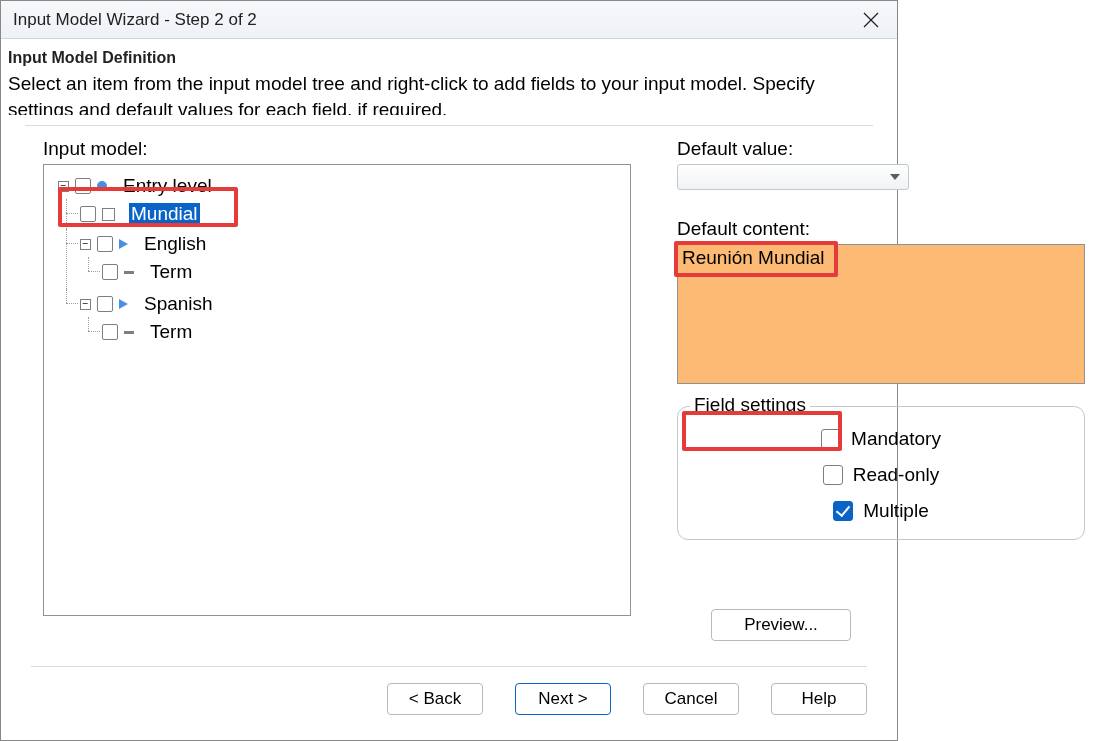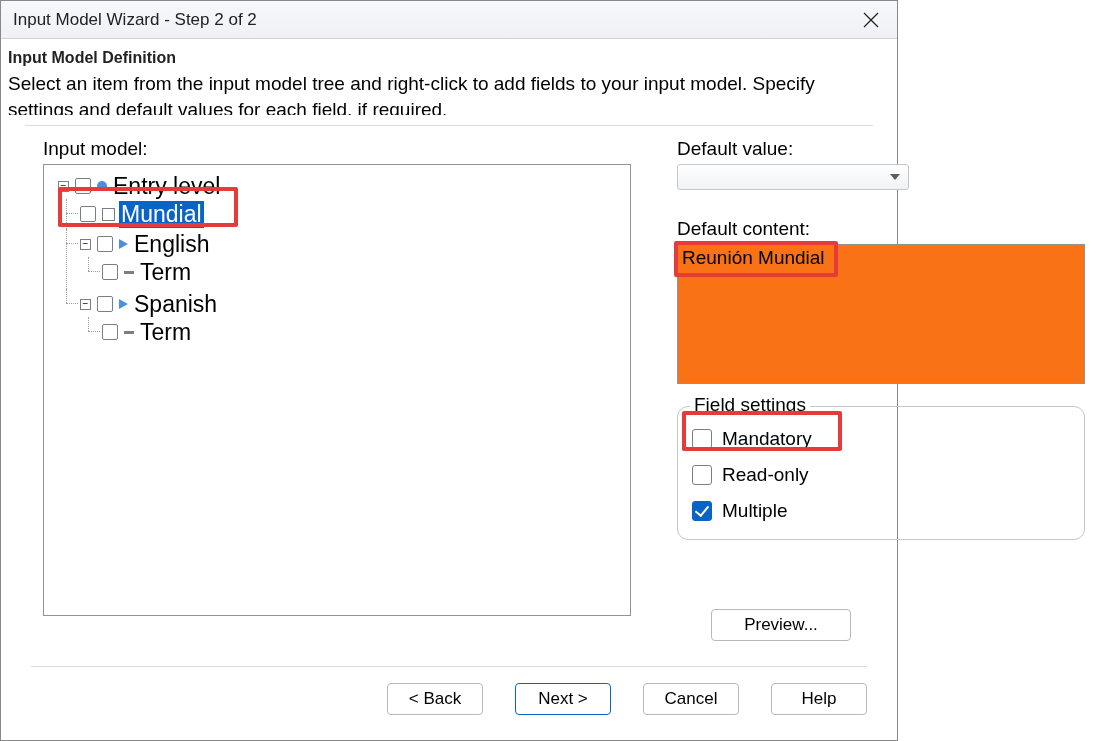--- a/index.html
+++ b/index.html
@@ -153,22 +153,23 @@
     border-bottom: 5px solid transparent;
     border-left: 9px solid #4a90e2;
     display:inline-block;
   }
   .icon-dash {
     width: 10px; height: 3px;
     background: #7a7f85;
     display:inline-block;
   }
   .node-label {
-    font-size: 23px;
+    font-size: 19px;
     padding: 0 2px;
+    margin-left: 10px;
   }
   .node-label.selected {
     background: #0a64c8;
     color: #fff;
   }
 
   
   .hl {
     position: absolute;
     border: 4px solid #e53b3b;
@@ -189,21 +190,21 @@
   .combo::after {
     content:"";
     position:absolute; right:8px; top:9px;
     border-left:5px solid transparent;
     border-right:5px solid transparent;
     border-top:6px solid #5a5e63;
   }
   .textarea {
     width: 408px; height: 140px;
     border: 1px solid #8f9297;
-    background: #f97316;
+    background: #fdba74;
     padding: 2px 4px;
     font-size: 19px;
     margin-top: 2px;
     position: relative;
   }
   .textarea .text {
     display: inline-block;
   }
 
   .fieldset {
@@ -219,20 +220,21 @@
     top: -13px; left: 12px;
     background: #fff;
     padding: 0 4px;
     font-size: 19px;
   }
   .chkrow {
     display: flex;
     align-items: center;
     gap: 10px;
     height: 36px;
+    justify-content: center;
   }
   .checkbox {
     width: 20px; height: 20px;
     border: 1px solid #7a7f85;
     border-radius: 3px;
     background: #fff;
     display:inline-flex;
     align-items:center; justify-content:center;
     cursor: pointer;
   }

